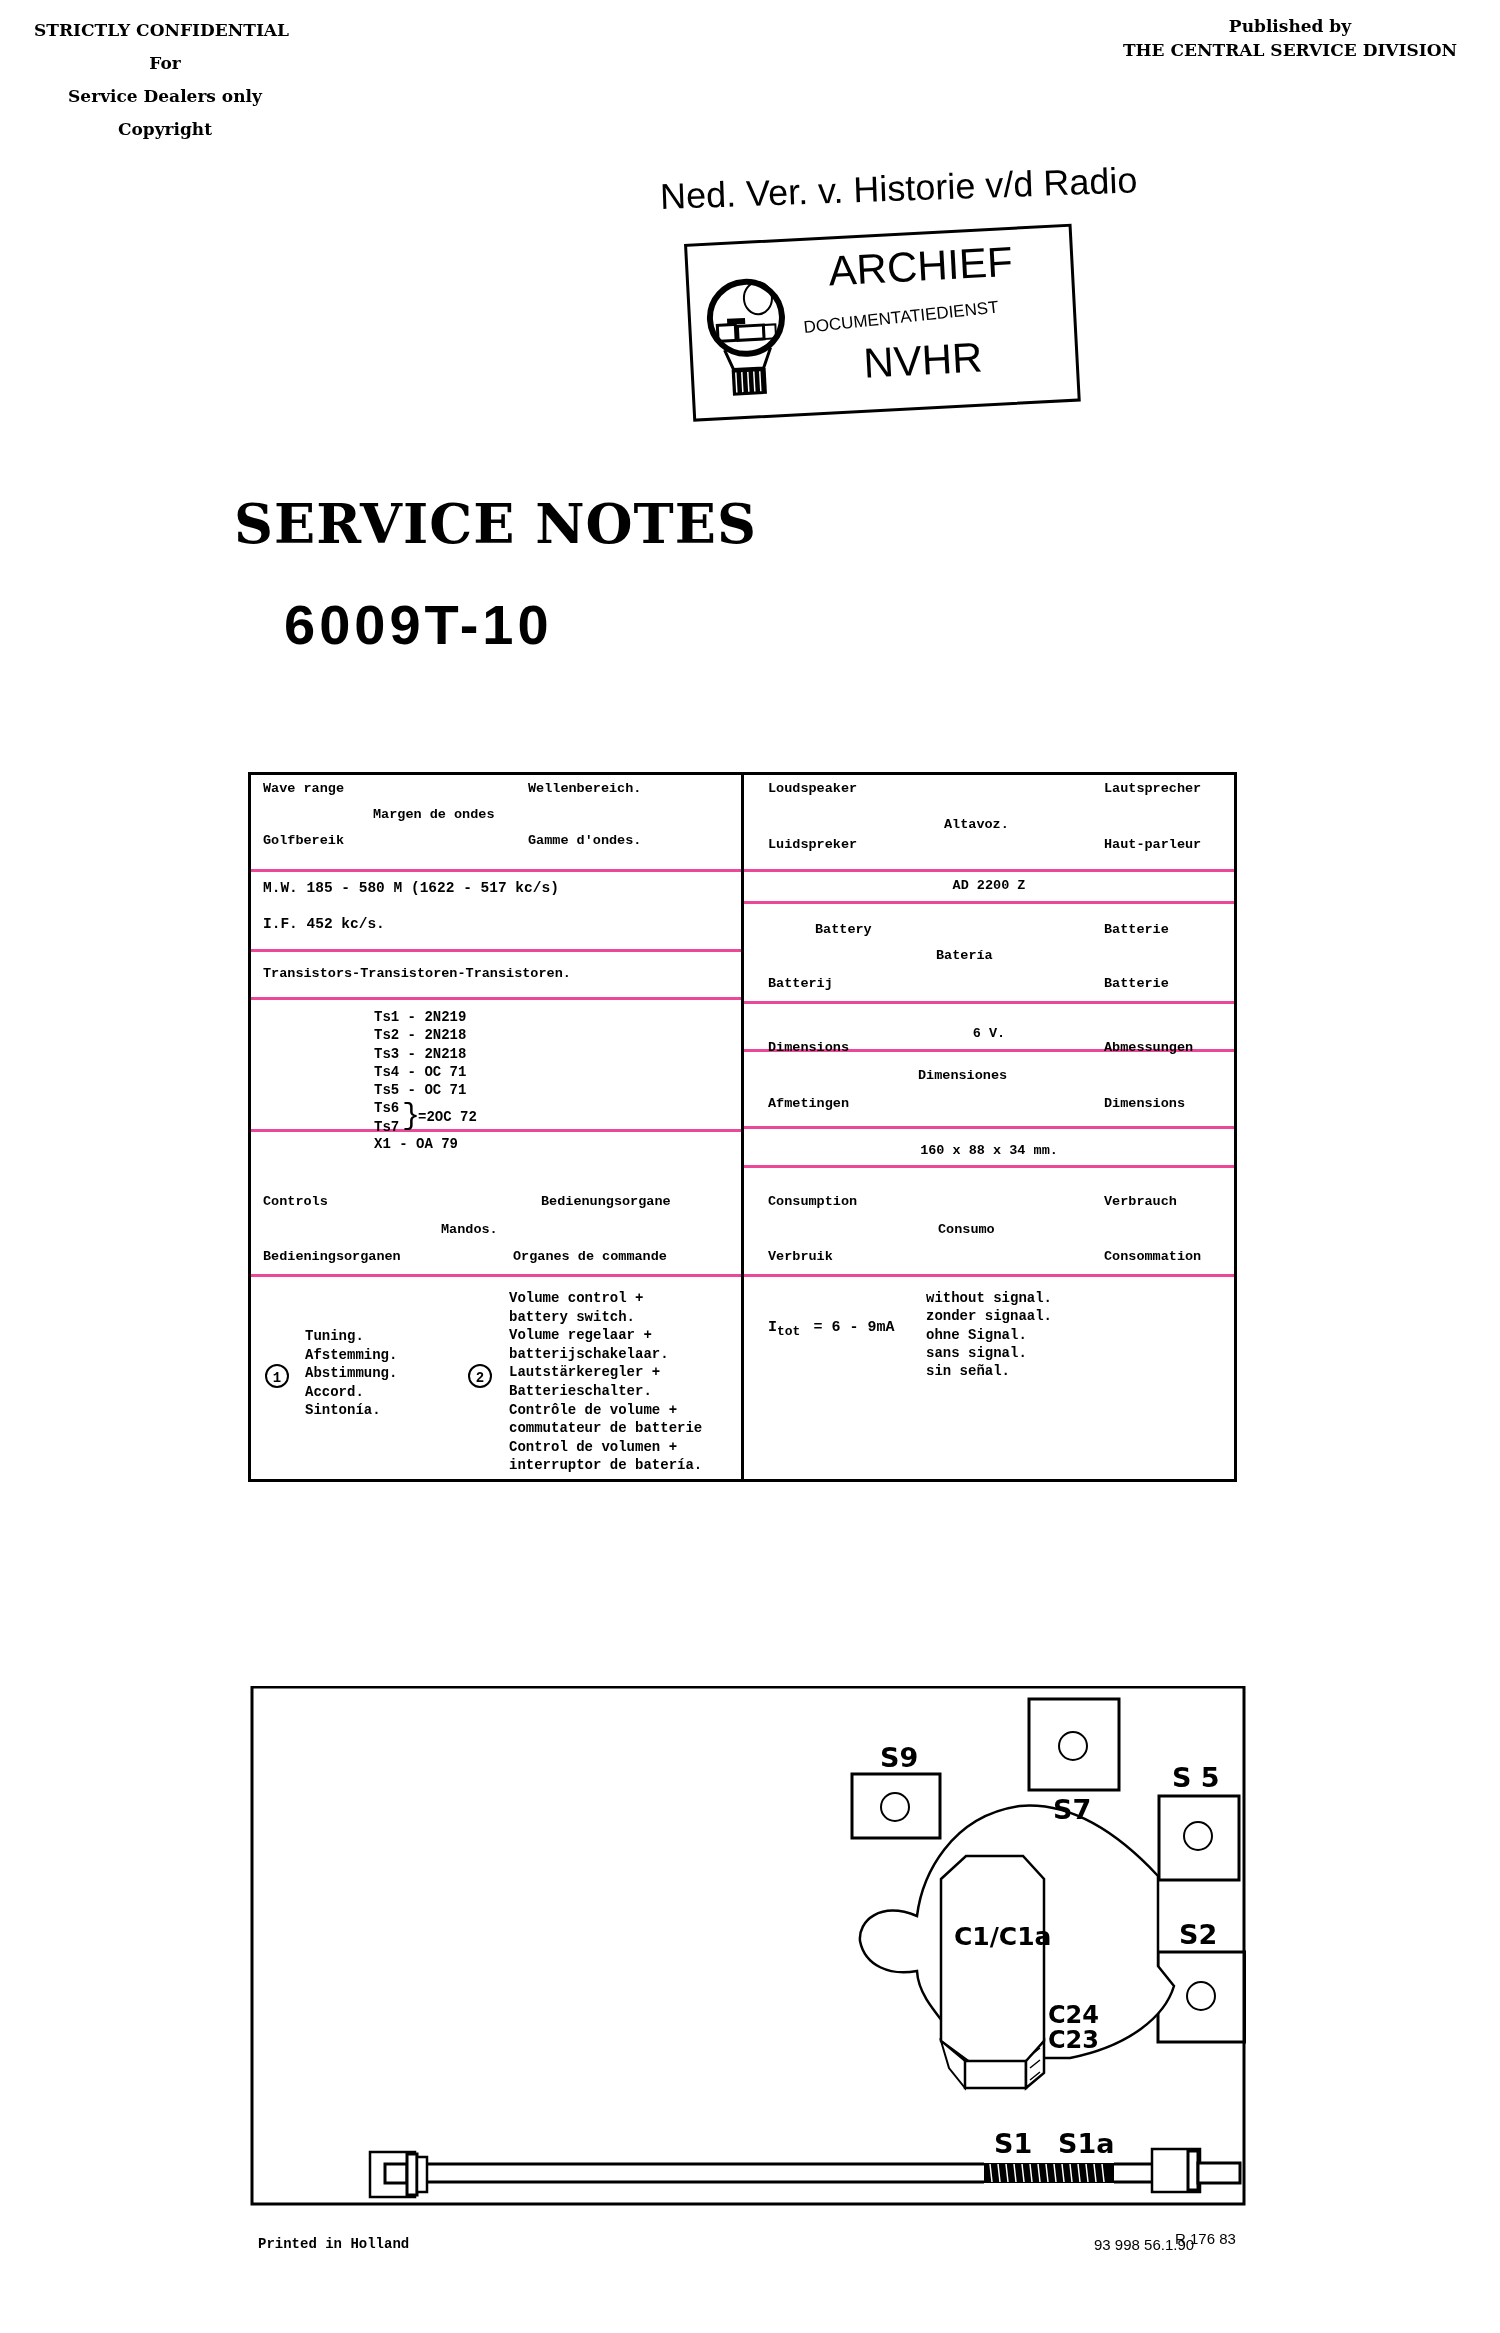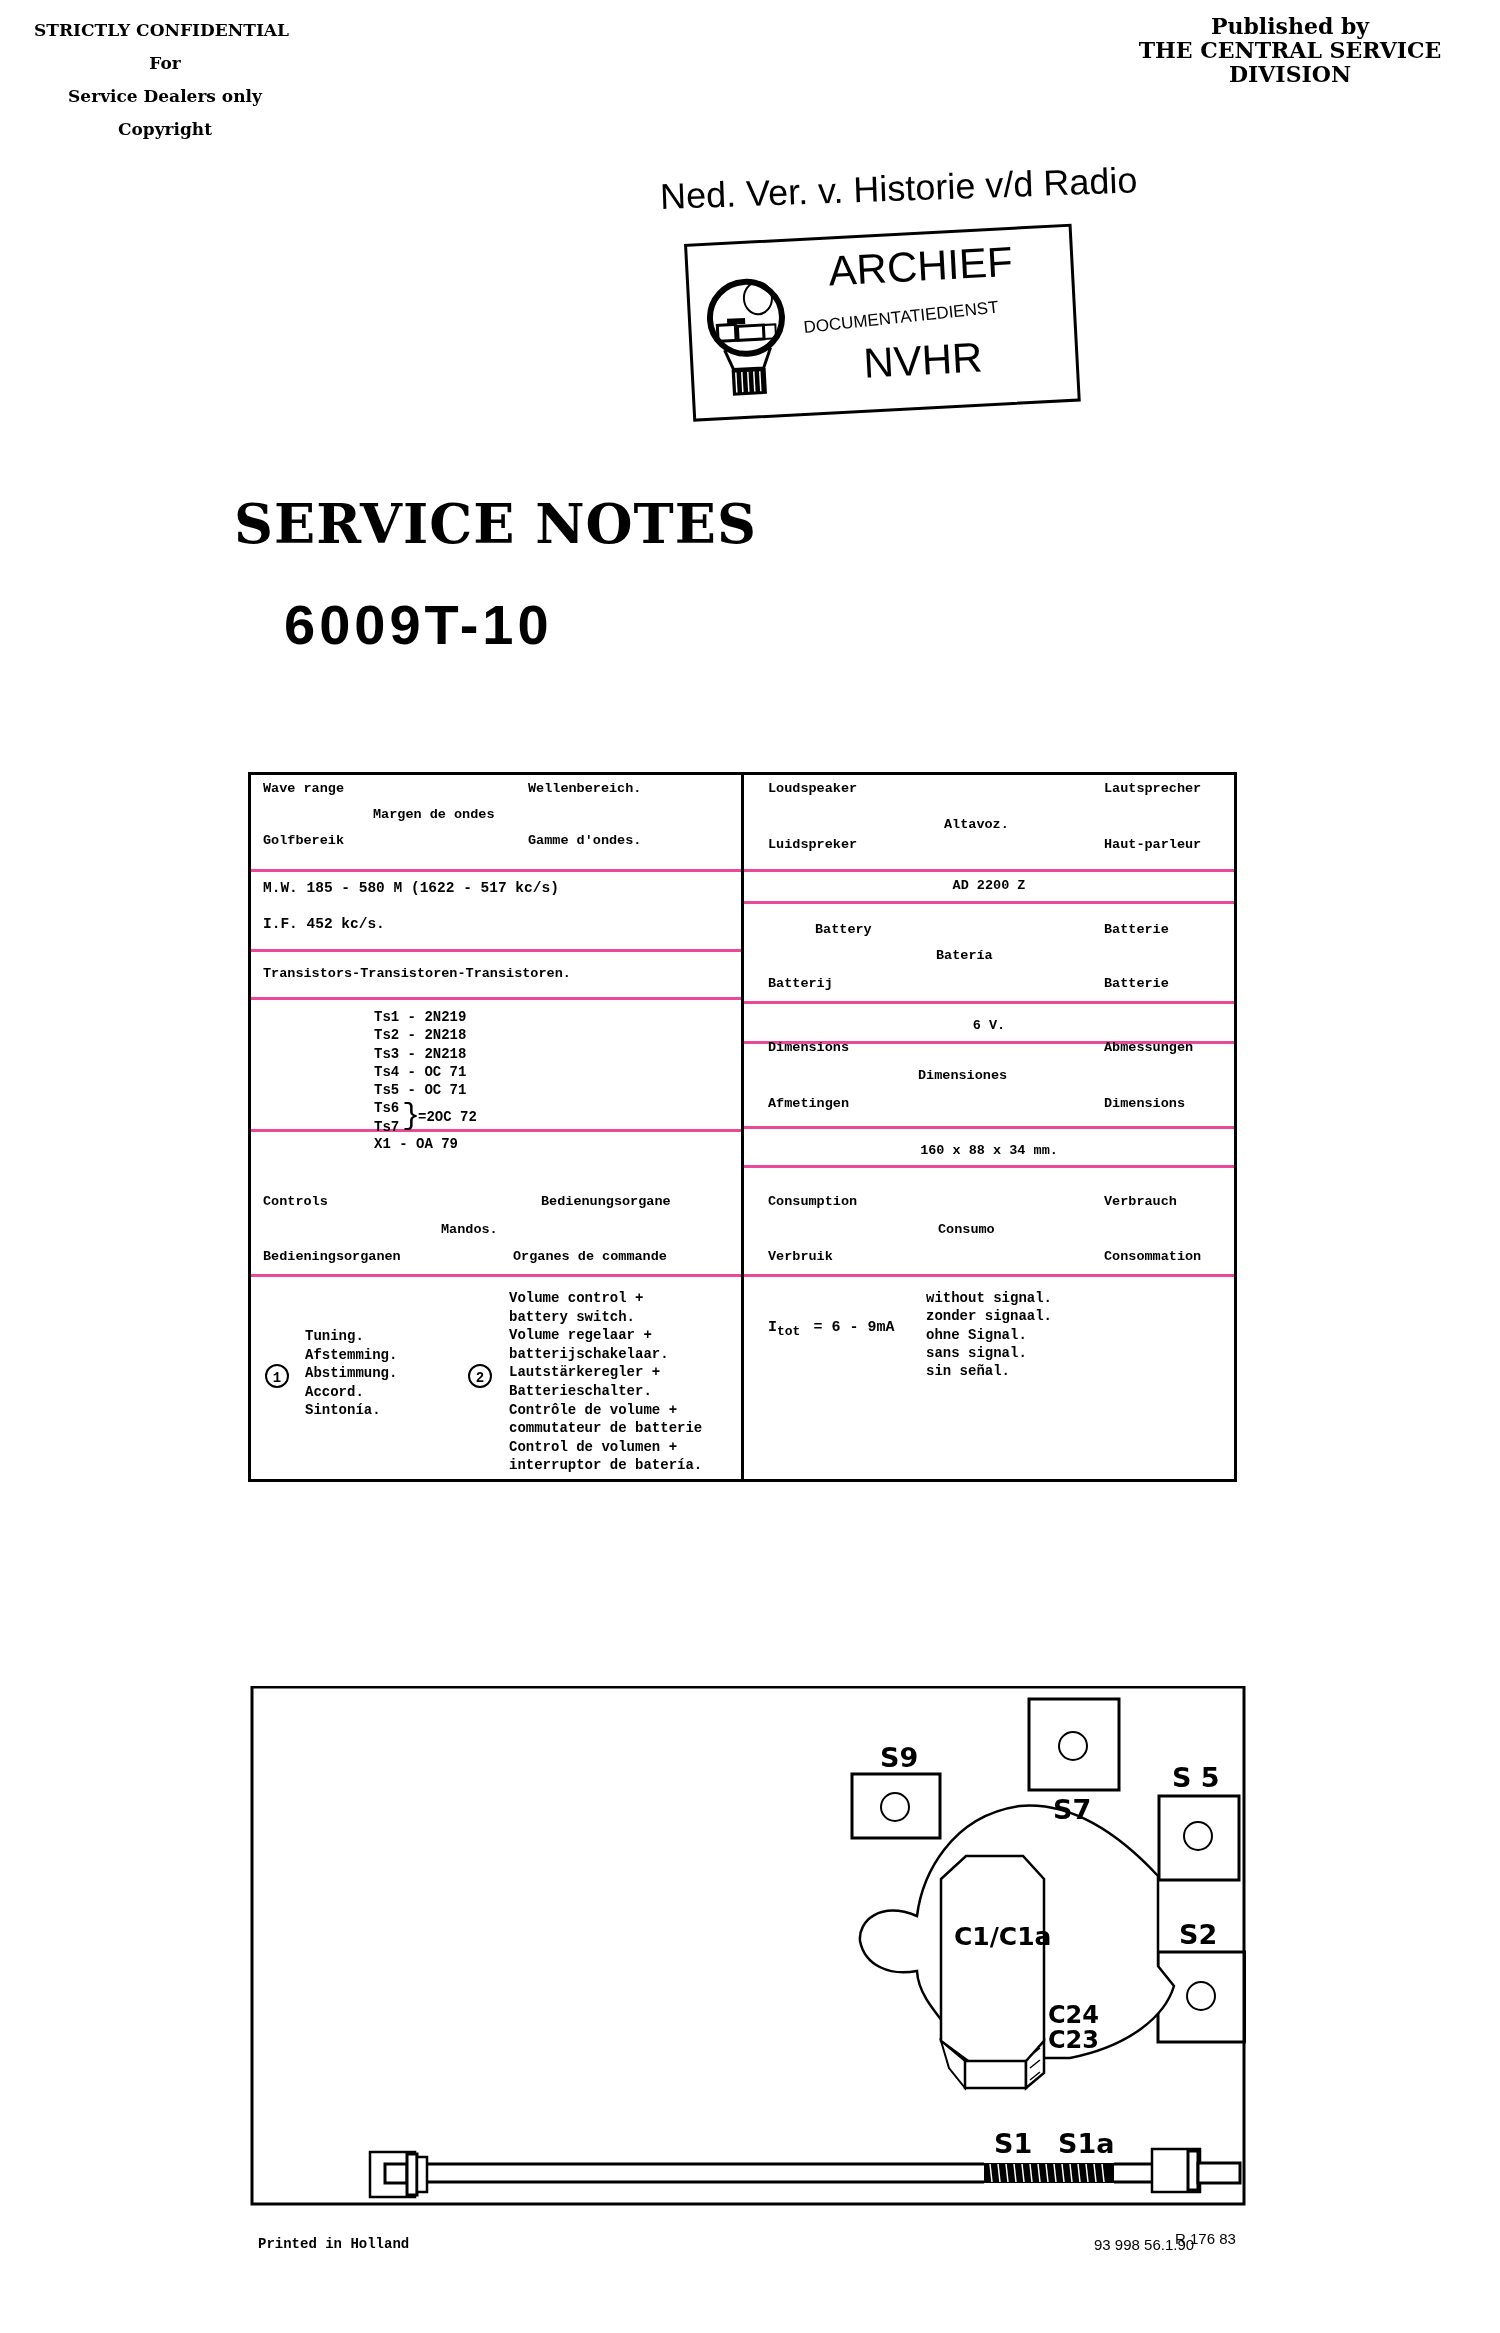--- a/index.html
+++ b/index.html
@@ -5,21 +5,21 @@
   html, body { margin:0; padding:0; background:#ffffff; }
   body { width:1500px; height:2333px; position:relative; overflow:hidden; color:#000; }
   .abs { position:absolute; }
   .serif { font-family:"DejaVu Serif", "Liberation Serif", serif; }
   .sans { font-family:"Liberation Sans", "DejaVu Sans", sans-serif; }
   .mono { font-family:"Liberation Mono", "DejaVu Sans Mono", monospace; font-weight:bold; }
 
   
   .hdr-left { left:20px; top:14px; width:290px; text-align:center; font-size:17px; font-weight:bold; line-height:33px; }
   .hdr-left .l0 { text-align:left; padding-left:14px; }
-  .hdr-right { left:1100px; top:14px; width:380px; text-align:center; font-size:22px; font-weight:bold; line-height:24px; }
+  .hdr-right { left:1100px; top:14px; width:380px; text-align:center; font-size:17px; font-weight:bold; line-height:24px; }
 
   .nvhr-line { left:660px; top:176px; font-size:36px; transform:rotate(-2deg); transform-origin:left center; white-space:nowrap; }
   .stamp { left:684px; top:244px; width:382px; height:172px; border:3px solid #000; transform:rotate(-3deg); transform-origin:left top; }
   .stamp .archief { position:absolute; left:140px; top:8px; font-size:42px; }
   .stamp .doc { position:absolute; left:112px; top:72px; font-size:17px; transform:rotate(-3deg); }
   .stamp .nvhr { position:absolute; left:170px; top:102px; font-size:42px; }
   .stamp .logo { position:absolute; left:10px; top:10px; width:90px; height:150px; }
 
   .title { left:234px; top:492px; font-size:54px; font-weight:bold; letter-spacing:1px; }
   .model { left:284px; top:592px; font-size:56px; font-weight:bold; letter-spacing:4px; }
@@ -165,21 +165,21 @@
     </div>
 
     <div class="cell" style="top:129px;height:100px;">
       <div class="tx" style="left:24px;top:18px;padding-left:47px;">Battery</div>
       <div class="tx" style="left:360px;top:18px;">Batterie</div>
       <div class="tx" style="left:192px;top:44px;">Batería</div>
       <div class="tx" style="left:24px;top:72px;">Batterij</div>
       <div class="tx" style="left:360px;top:72px;">Batterie</div>
     </div>
 
-    <div class="cell" style="top:239px;height:30px;">
+    <div class="cell" style="top:247px;height:30px;">
       <div class="tx center" style="top:4px;">6 V.</div>
     </div>
 
     <div class="cell" style="top:259px;height:95px;">
       <div class="tx" style="left:24px;top:6px;">Dimensions</div>
       <div class="tx" style="left:360px;top:6px;">Abmessungen</div>
       <div class="tx" style="left:174px;top:34px;">Dimensiones</div>
       <div class="tx" style="left:24px;top:62px;">Afmetingen</div>
       <div class="tx" style="left:360px;top:62px;">Dimensions</div>
     </div>

